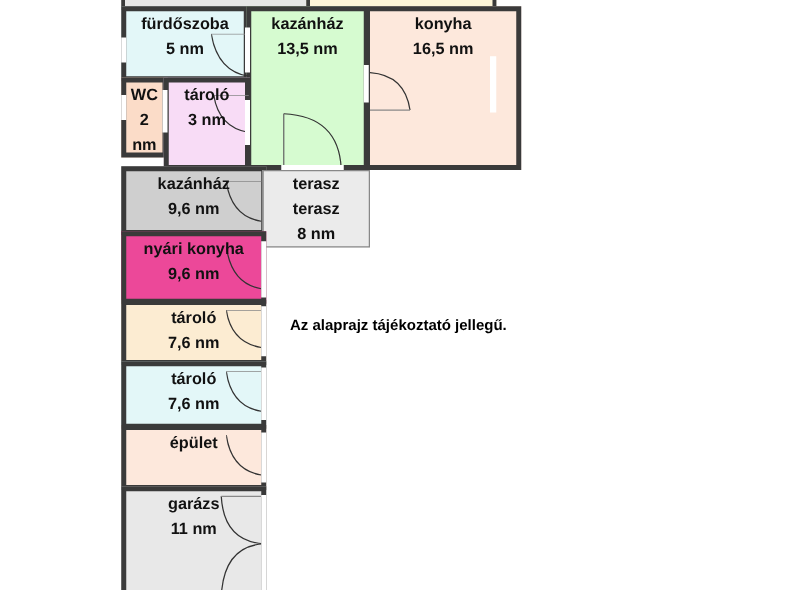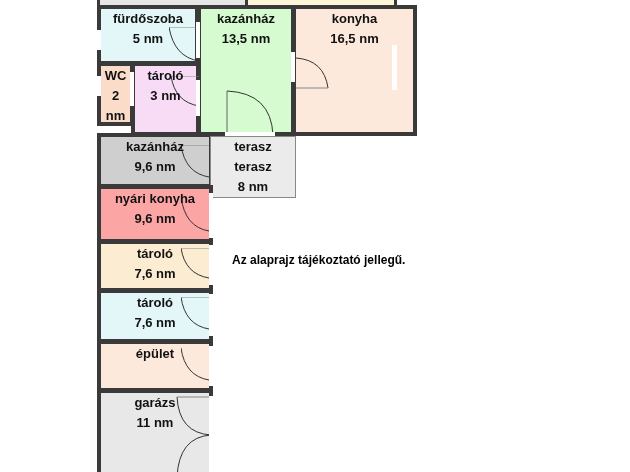--- a/index.html
+++ b/index.html
@@ -67,21 +67,21 @@
       <line x1="0" y1="0" x2="28" y2="0" stroke="#888" stroke-width="1"></line>
     </svg>
 </div>
 
 <div class="room" style="left:210px;top:136px;width:86px;height:62px;background:#ebebeb;border:1px solid #888;">
   <span>terasz</span>
   <span>terasz</span>
   <span>8 nm</span>
 </div>
 
-<div class="room" style="left:97px;top:185px;width:116px;height:58px;background:#fca5a5;">
+<div class="room" style="left:97px;top:185px;width:116px;height:58px;background:#ec4899;">
   <span>nyári konyha</span>
   <span>9,6 nm</span>
   <svg class="arc" style="left:80px;top:8px;" width="30" height="40">
       <path d="M0 0 Q4 30 28 34" fill="none" stroke="#333" stroke-width="1"></path>
     </svg>
 </div>
 <div class="door-gap" style="left:209px;top:193px;width:4px;height:45px;"></div>
 
 <div class="room" style="left:97px;top:240px;width:116px;height:52px;background:#fcecd2;">
   <span>tároló</span>

